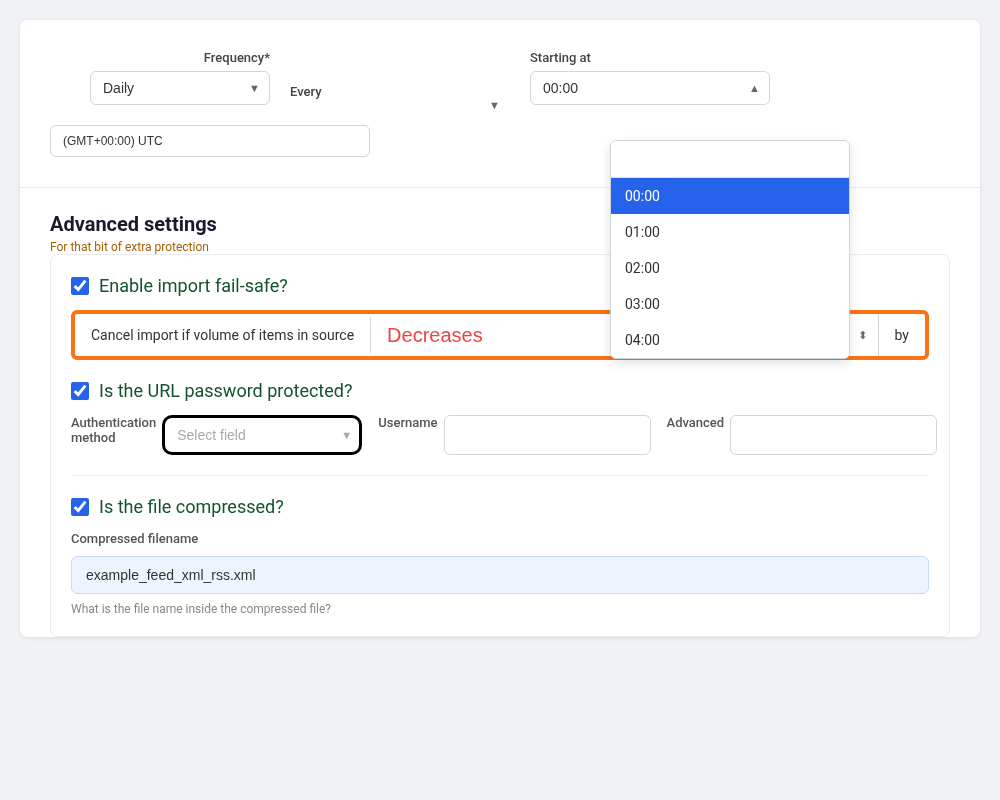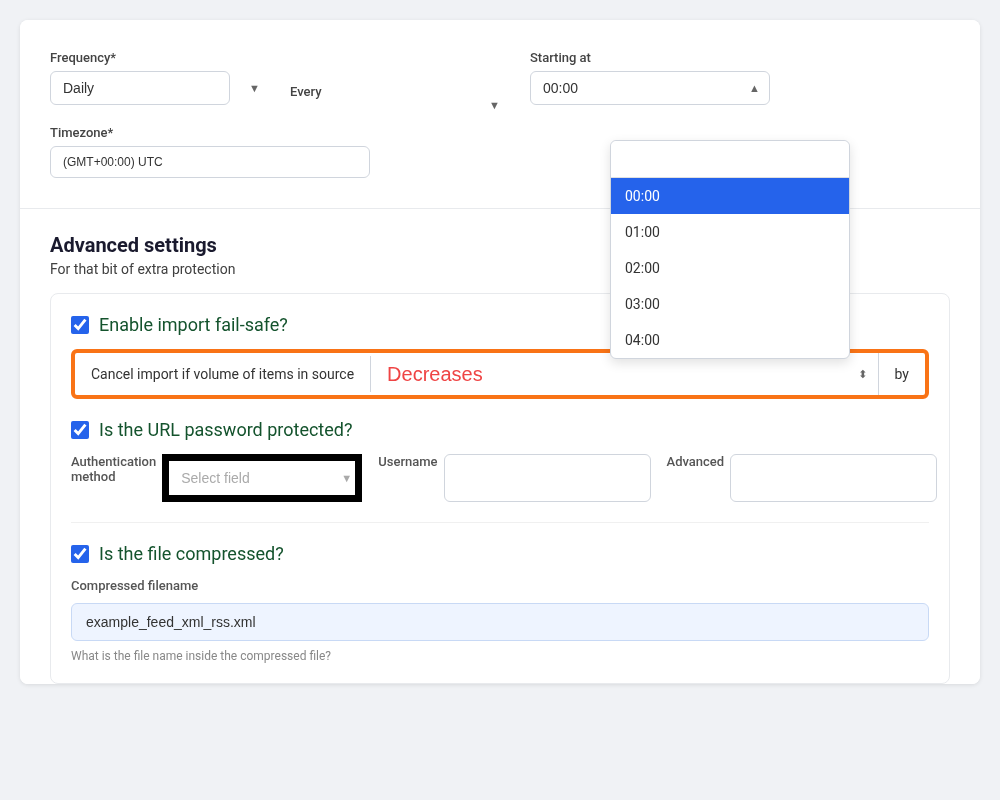--- a/index.html
+++ b/index.html
@@ -63,21 +63,21 @@
     }
     .select-wrapper .chevron {
       position: absolute;
       right: 10px;
       top: 50%;
       transform: translateY(-50%);
       pointer-events: none;
       color: #666;
       font-size: 11px;
     }
-    .frequency-group { flex: 0 0 220px; }
+    .frequency-group { flex: 0 0 220px; align-items: flex-end; }
     .every-group { flex: 0 0 220px; }
     .starting-group { flex: 0 0 240px; }
 
     .starting-group .select-wrapper select {
       min-width: 240px;
     }
 
     
     .dropdown-overlay {
       position: absolute;
@@ -131,23 +131,23 @@
       padding: 24px 30px 0 30px;
       background: #fff;
     }
     .advanced-title {
       font-size: 20px;
       font-weight: 700;
       color: #1a1a2e;
       margin-bottom: 4px;
     }
     .advanced-subtitle {
-      font-size: 14px;
-      color: #404040;
-      margin-bottom: 16px;
+      font-size: 12px;
+      color: #a16207;
+      margin-bottom: 0;
     }
 
     
     .settings-card {
       border: 1px solid #e8eaed;
       border-radius: 8px;
       padding: 20px;
       background: #fff;
       margin-bottom: 0;
     }
@@ -238,22 +238,22 @@
     }
     .auth-label {
       font-size: 13px;
       color: #555;
       font-weight: 500;
     }
     .auth-select-wrapper {
       position: relative;
     }
     .auth-select-wrapper select {
-      border: 7px solid #000000;
-      border-radius: 0;
+      border: 3px solid #000000;
+      border-radius: 10px;
       padding: 9px 30px 9px 12px;
       font-size: 14px;
       color: #aaa;
       background: #fff;
       appearance: none;
       -webkit-appearance: none;
       cursor: pointer;
       outline: none;
       min-width: 200px;
     }
@@ -337,21 +337,20 @@
             <option>03:00</option>
             <option>04:00</option>
           </select>
           <span class="chevron">▲</span>
         </div>
       </div>
 
     </div>
 
     <div class="timezone-row">
-      <label style="font-size:13px;color:#444;font-weight:500;display:block;margin-bottom:6px;">Timezone*</label>
       <input class="timezone-input" type="text" value="(GMT+00:00) UTC" style="">
     </div>
 
     <div class="dropdown-overlay">
       <input class="search-input" type="text" style="">
       <div class="dropdown-item selected">00:00</div>
       <div class="dropdown-item">01:00</div>
       <div class="dropdown-item">02:00</div>
       <div class="dropdown-item">03:00</div>
       <div class="dropdown-item">04:00</div>

